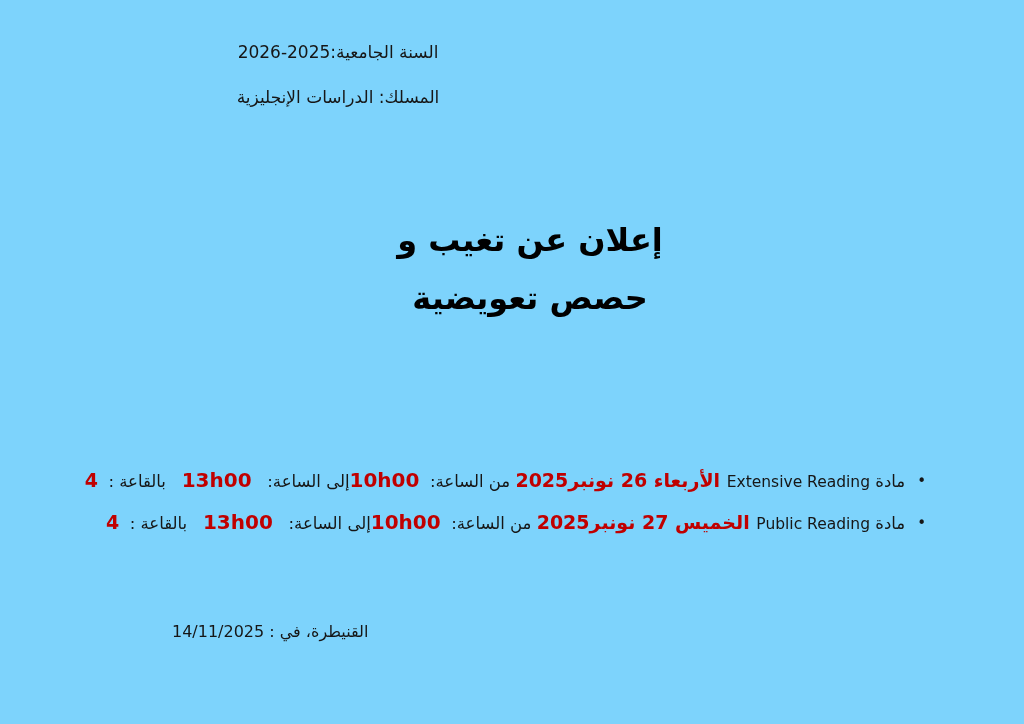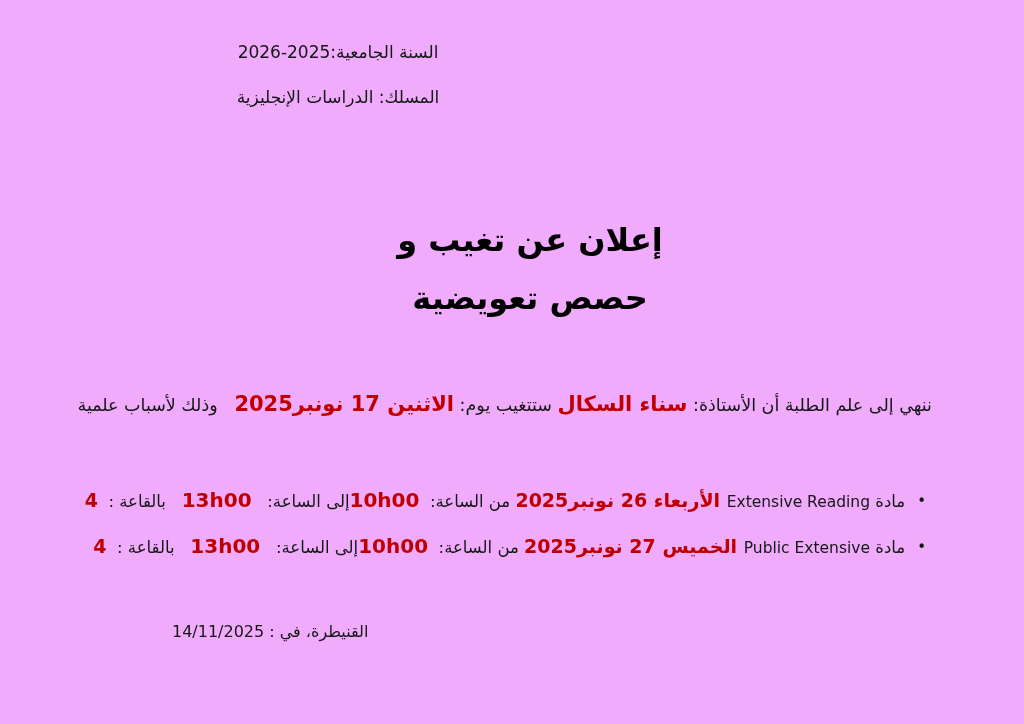--- a/index.html
+++ b/index.html
@@ -1,17 +1,17 @@
 <!DOCTYPE html>
 <html lang="ar"><head>
 <meta charset="utf-8">
 <style>
   html,body{margin:0;padding:0;background:#e8e8e8;}
   .page{
-    position:relative;width:1024px;height:724px;background:#f0abfc;
+    position:relative;width:1024px;height:724px;background:#7dd3fc;
     font-family:"DejaVu Sans",sans-serif;color:#161616;overflow:hidden;margin:0 auto;
   }
   
   .header-info{
     position:absolute;top:42px;left:216px;width:244px;
     direction:rtl;text-align:center;font-size:17px;line-height:21px;
   }
   .header-info .line{margin-bottom:24px;white-space:nowrap;}
   .year-ltr{direction:ltr;unicode-bidi:isolate;}
   
@@ -31,21 +31,21 @@
   .para{
     position:absolute;right:92px;direction:rtl;text-align:right;
     font-size:17.5px;white-space:nowrap;color:#161616;
   }
   #p1{top:374px;}
   #p2{top:426px;}
   .red{color:#c00000;font-weight:bold;}
   .p1-red{font-size:21px;}
   
   .sessions{position:absolute;top:466px;right:98px;direction:rtl;}
-  .session{white-space:nowrap;margin-bottom:12px;line-height:20px;font-size:16.5px;margin-top:24px;}
+  .session{white-space:nowrap;margin-bottom:12px;line-height:28px;font-size:16.5px;}
   .bullet{font-size:15px;margin-left:12px;vertical-align:1px;}
   .course{font-size:15.5px;}
   .s-date{font-size:19px;}
   .s-time{font-size:20px;}
   .s-room{font-size:19px;}
   
   .footer{
     position:absolute;top:622px;left:172px;width:222px;
     direction:rtl;text-align:left;font-size:16px;white-space:nowrap;color:#161616;
   }
@@ -61,32 +61,29 @@
     </div>
     <div class="line">المسلك: الدراسات الإنجليزية</div>
   </div>
 
 
   <div class="title">
     <div class="t-line">إعلان عن تغيب و</div>
     <div class="t-line">حصص تعويضية</div>
   </div>
 
-  <p class="para" id="p1">
-    <span>ننهي إلى علم الطلبة أن الأستاذة: </span><span class="red p1-red">سناء السكال</span><span> ستتغيب يوم: </span><span class="red p1-red">الاثنين 17 نونبر2025</span><span> &nbsp; وذلك لأسباب علمية</span>
-  </p>
 
 
   <div class="sessions">
 
     <div class="session">
       <span class="bullet">•</span><span>مادة </span><span class="course">Extensive Reading</span><span class="red s-date"> الأربعاء 26 نونبر2025</span><span> من الساعة: &nbsp;</span><span class="red s-time">10h00</span><span>إلى الساعة: &nbsp;&nbsp;</span><span class="red s-time">13h00</span><span> &nbsp; بالقاعة : &nbsp;</span><span class="red s-room">4</span>
     </div>
 
     <div class="session">
-      <span class="bullet">•</span><span>مادة </span><span class="course">Public Extensive</span><span class="red s-date"> الخميس 27 نونبر2025</span><span> من الساعة: &nbsp;</span><span class="red s-time">10h00</span><span>إلى الساعة: &nbsp;&nbsp;</span><span class="red s-time">13h00</span><span> &nbsp; بالقاعة : &nbsp;</span><span class="red s-room">4</span>
+      <span class="bullet">•</span><span>مادة </span><span class="course">Public Reading</span><span class="red s-date"> الخميس 27 نونبر2025</span><span> من الساعة: &nbsp;</span><span class="red s-time">10h00</span><span>إلى الساعة: &nbsp;&nbsp;</span><span class="red s-time">13h00</span><span> &nbsp; بالقاعة : &nbsp;</span><span class="red s-room">4</span>
     </div>
 
   </div>
 
   <div class="footer">القنيطرة، في : 14/11/2025</div>
 
 </div>
 
 </body></html>

